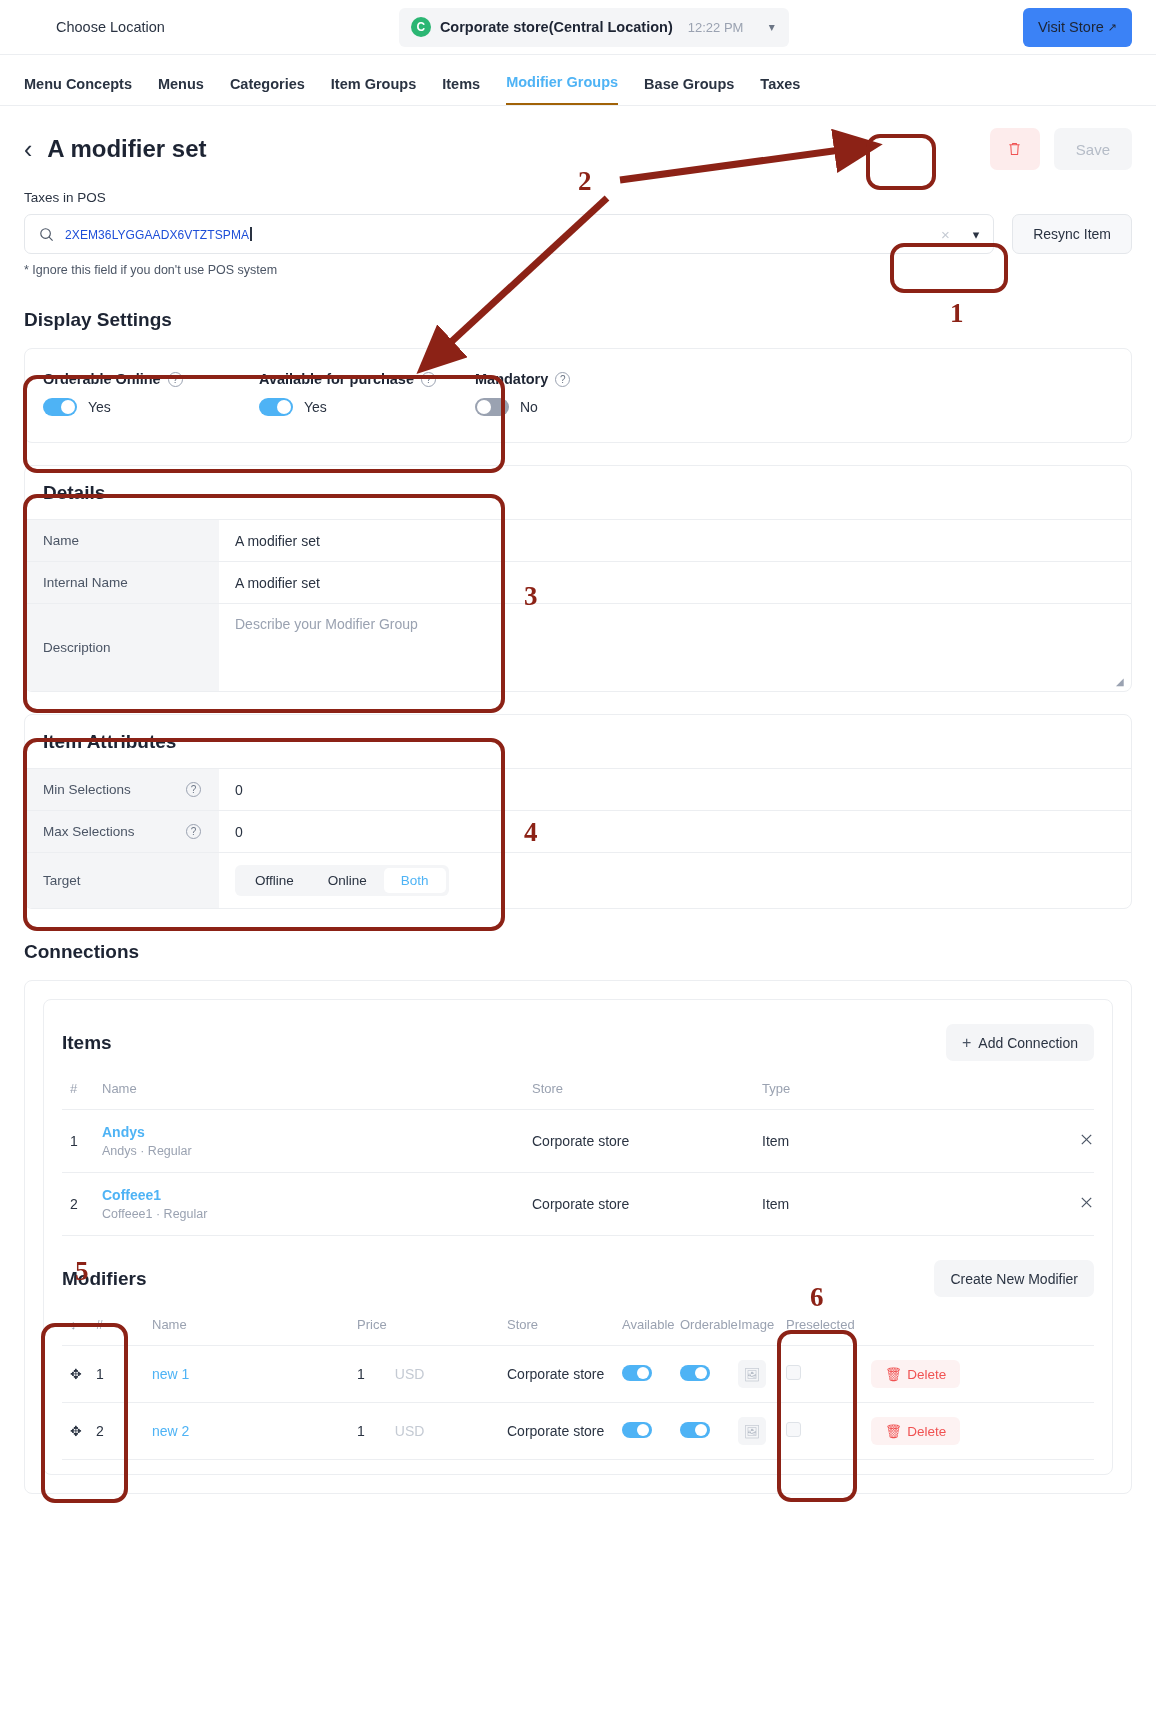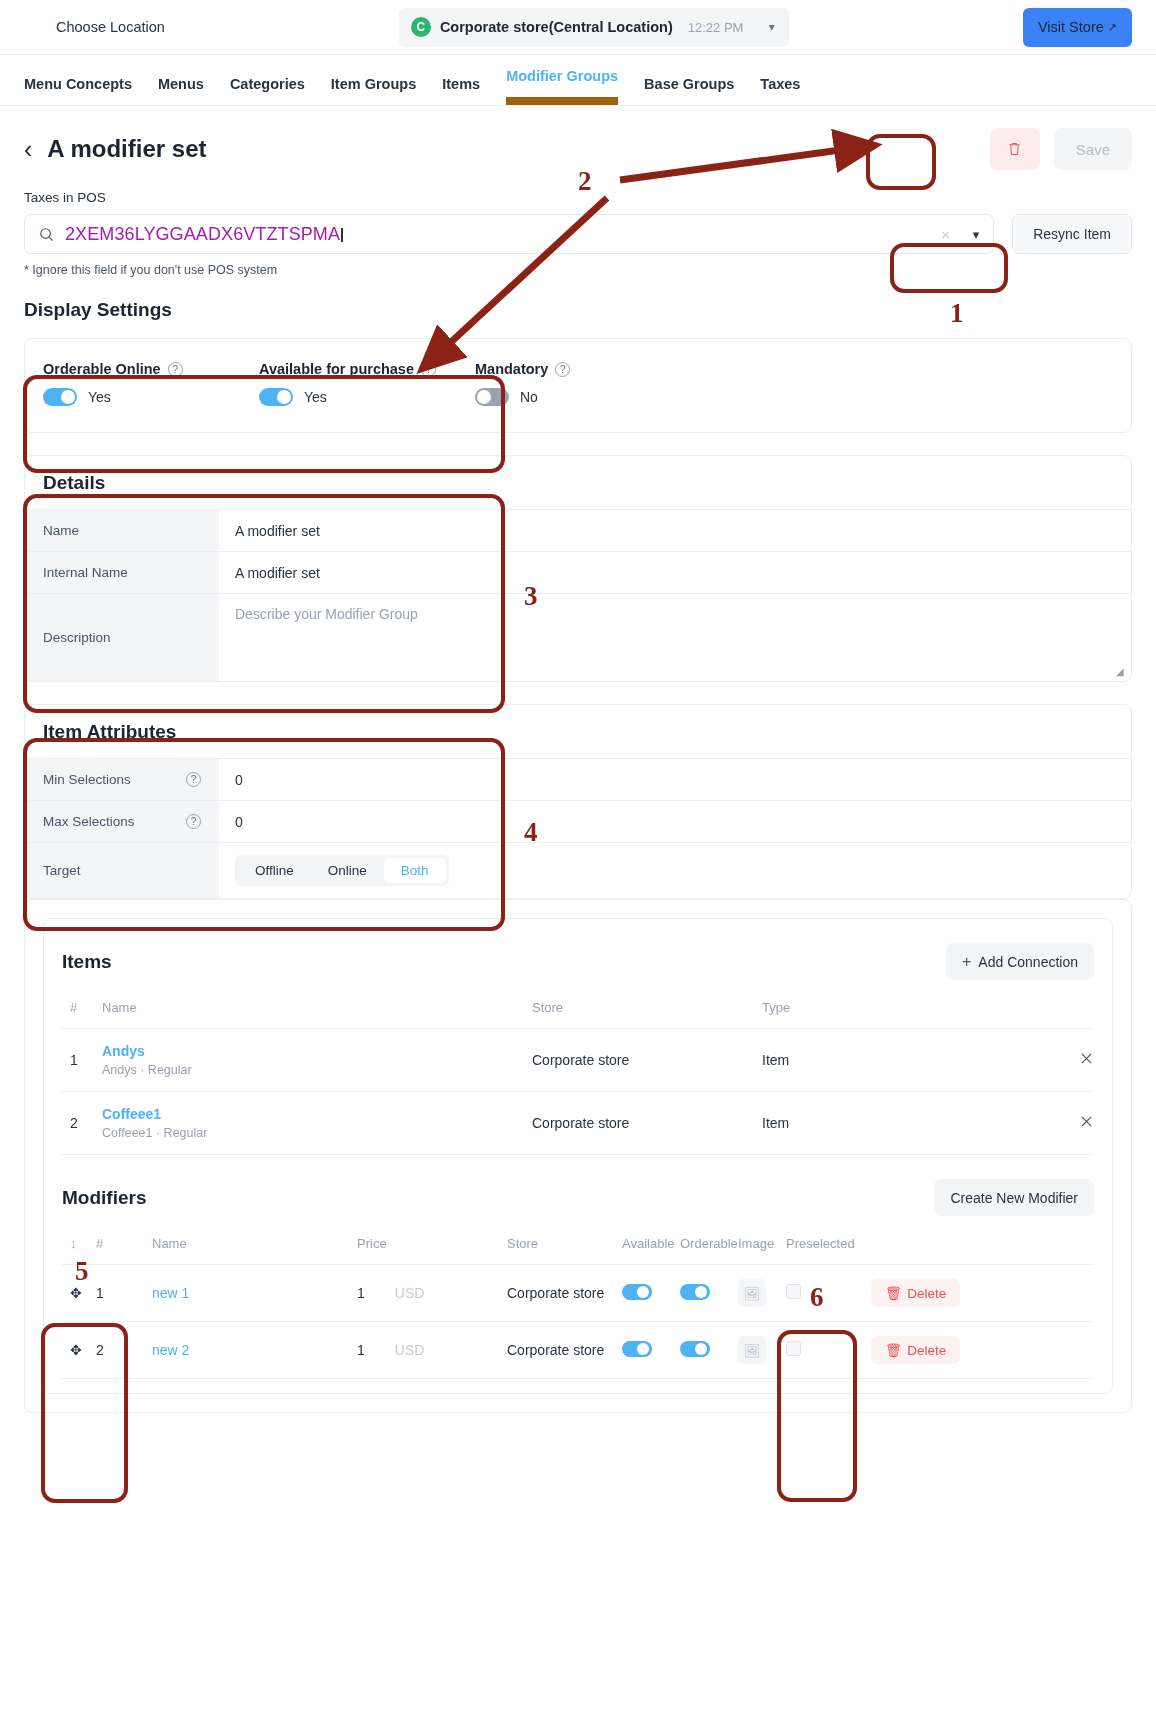--- a/index.html
+++ b/index.html
@@ -87,21 +87,21 @@
   .navtab {
     font-size: 14.5px;
     font-weight: bold;
     color: #2a3342;
     padding-bottom: 13px;
     white-space: nowrap;
     cursor: pointer;
   }
   .navtab.active {
     color: #4eb3f5;
-    border-bottom: 8px solid #a16207;
+    border-bottom: 2px solid #a16207;
   }
 
   
   .content { padding: 0 24px; position: relative; }
 
   .title-row {
     display: flex;
     align-items: center;
     height: 82px;
     margin-top: 2px;
@@ -155,22 +155,22 @@
     border: 1px solid #e4e7eb;
     border-radius: 7px;
     display: flex;
     align-items: center;
     padding: 0 14px;
     gap: 11px;
     background: #fff;
   }
   .search-glyph { color: #4b5565; font-size: 14px; display:flex; }
   .pos-value {
-    font-size: 18px;
-    color: #a21caf;
+    font-size: 12px;
+    color: #1d4ed8;
     letter-spacing: .1px;
     flex: 1;
     white-space: nowrap;
     overflow: hidden;
   }
   .caret-text {
     display: inline-block;
     width: 1.5px;
     height: 14px;
     background: #2a3342;
@@ -193,21 +193,21 @@
   .hint {
     font-size: 12.5px;
     color: #4b5565;
     margin-top: 9px;
   }
 
   .section-h {
     font-size: 19px;
     font-weight: bold;
     color: #1d2433;
-    margin-top: 22px;
+    margin-top: 32px;
     margin-bottom: 17px;
   }
 
   
   .card {
     border: 1px solid #eceef1;
     border-radius: 8px;
     background: #fff;
     overflow: hidden;
   }
@@ -554,20 +554,21 @@
         <div class="kv-val">
           <span class="seg">
             <span class="seg-opt">Offline</span>
             <span class="seg-opt">Online</span>
             <span class="seg-opt active">Both</span>
           </span>
         </div>
       </div>
     </div>
 
+    <div class="section-h">Connections</div>
     <div class="conn-outer">
       <div class="conn-inner">
 
         <div class="block-head">
           <span class="block-title">Items</span>
           <span class="btn-ghost">
             <span class="plus">+</span>
             <span>Add Connection</span>
           </span>
         </div>

